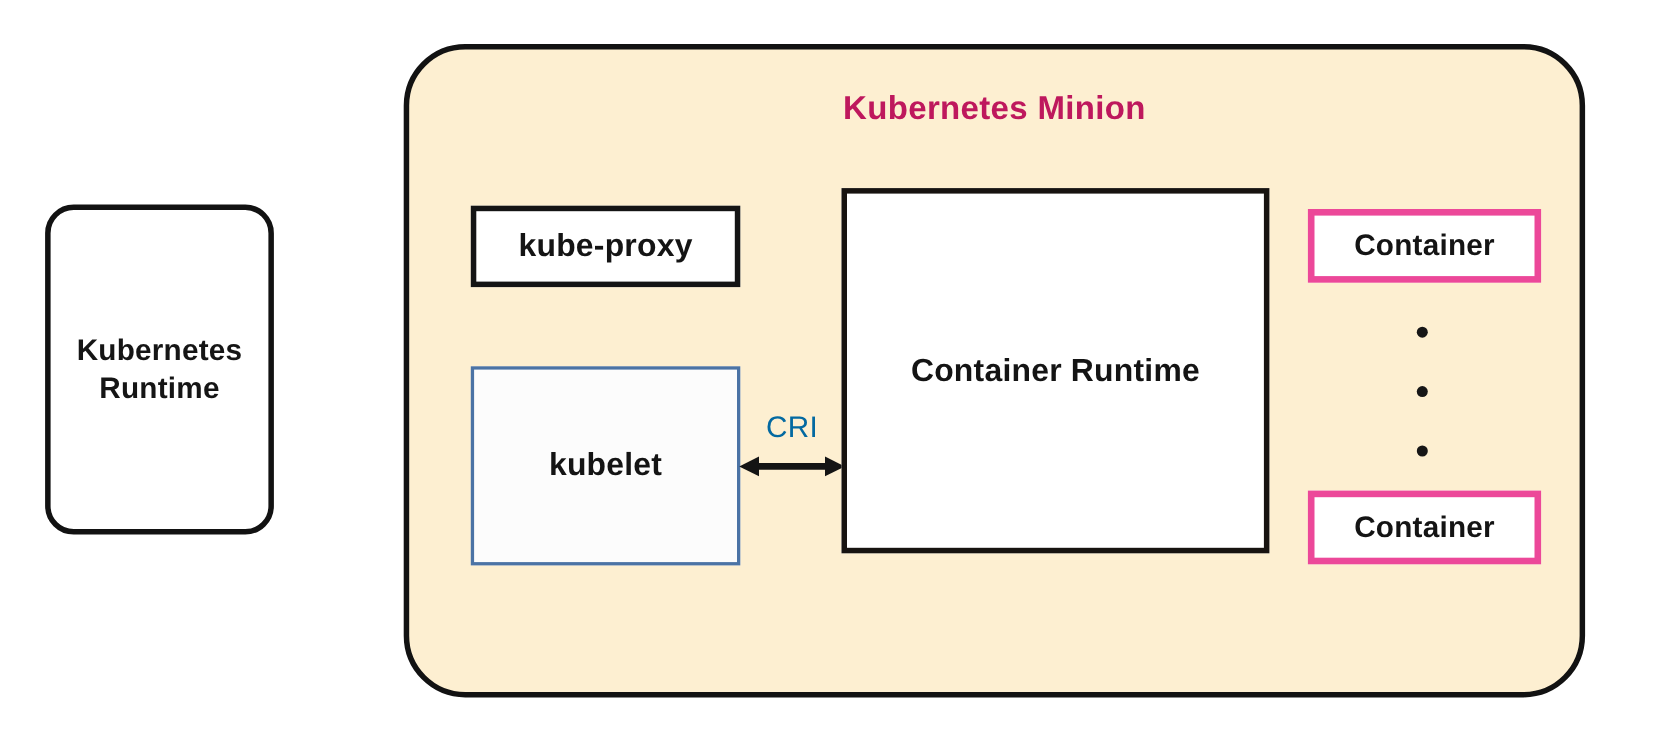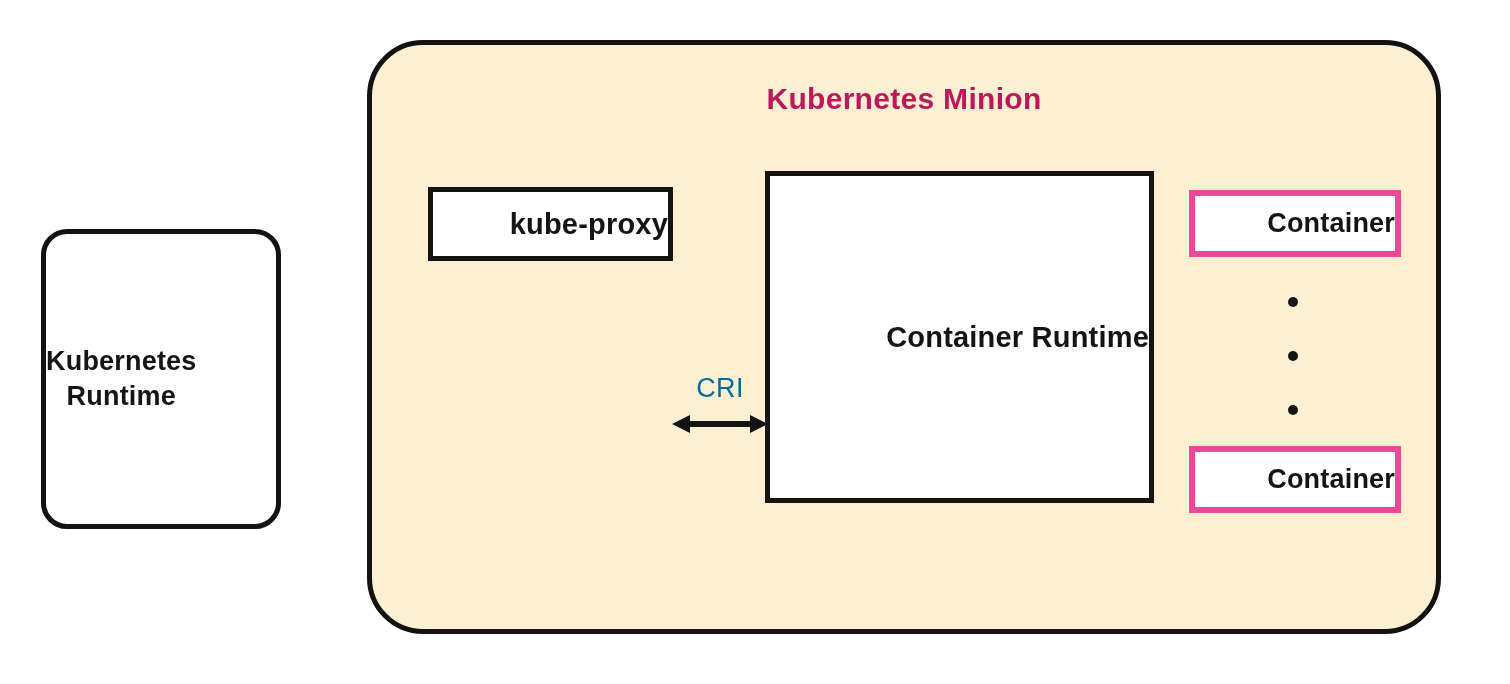--- a/index.html
+++ b/index.html
@@ -16,29 +16,29 @@
     height: 684px;
     background: #ffffff;
     overflow: hidden;
   }
 
   
   .master-box {
     position: absolute;
     left: 41px;
     top: 186px;
-    width: 240px;
+    width: 208px;
     height: 300px;
     box-sizing: border-box;
     background: #ffffff;
     border: 5px solid #121212;
     border-radius: 26px;
     display: flex;
     align-items: center;
-    margin-top: 43px;
+    justify-content: center;
   }
   .master-label {
     font-size: 27px;
     font-weight: 700;
     color: #151515;
     line-height: 1.30;
     text-align: center;
     letter-spacing: .2px;
   }
 
@@ -66,21 +66,21 @@
     letter-spacing: .3px;
   }
 
   
   .node-box {
     position: absolute;
     box-sizing: border-box;
     background: #ffffff;
     display: flex;
     align-items: center;
-    justify-content: flex-end;
+    justify-content: center;
     text-align: center;
   }
   .node-box .node-label {
     font-weight: 700;
     color: #141414;
     letter-spacing: .2px;
   }
 
   .kube-proxy-box {
     left: 428px;
@@ -184,20 +184,23 @@
   </div>
 
   <div class="minion-box">
     <div class="minion-title">Kubernetes Minion</div>
   </div>
 
   <div class="node-box kube-proxy-box">
     <span class="node-label">kube-proxy</span>
   </div>
 
+  <div class="node-box kubelet-box">
+    <span class="node-label">kubelet</span>
+  </div>
 
   <div class="cri-label">CRI</div>
   <svg class="cri-arrow" viewBox="0 0 96 28">
     <line x1="14" y1="14" x2="82" y2="14" stroke="#141414" stroke-width="6"></line>
     <polygon points="0,14 18,5 18,23" fill="#141414"></polygon>
     <polygon points="96,14 78,5 78,23" fill="#141414"></polygon>
   </svg>
 
   <div class="node-box runtime-box">
     <span class="node-label">Container Runtime</span>

